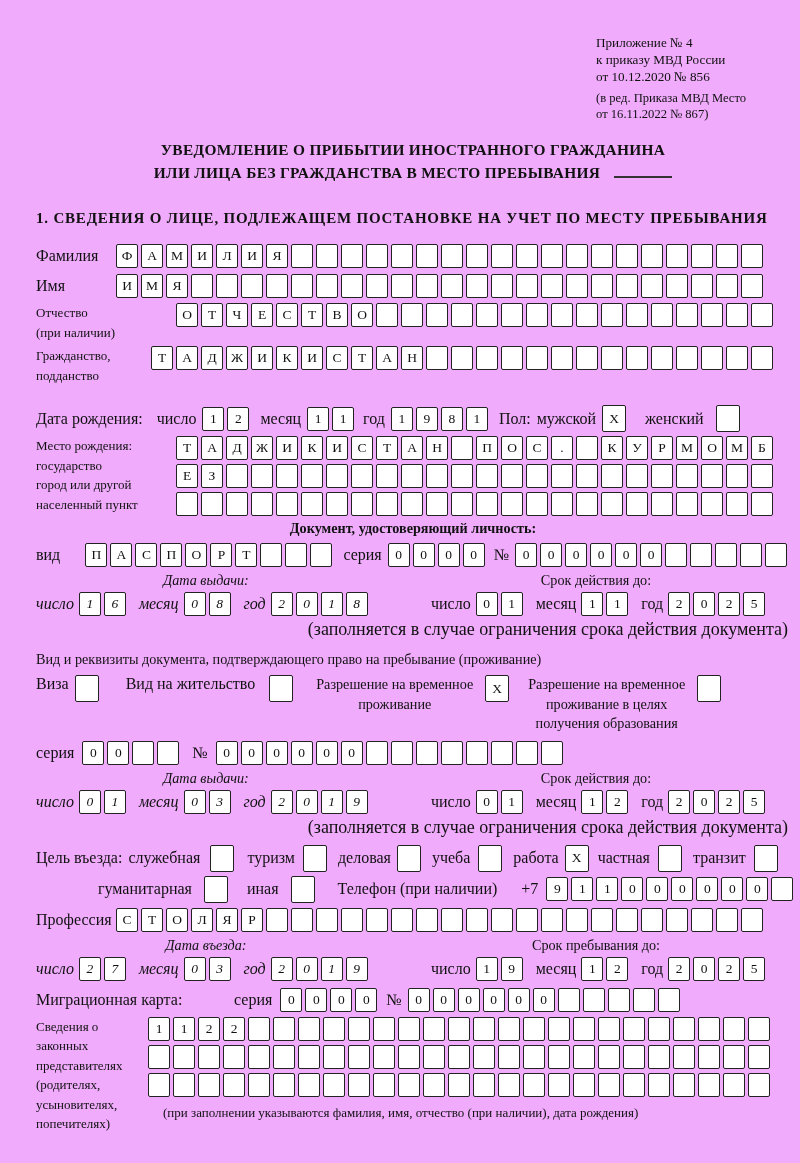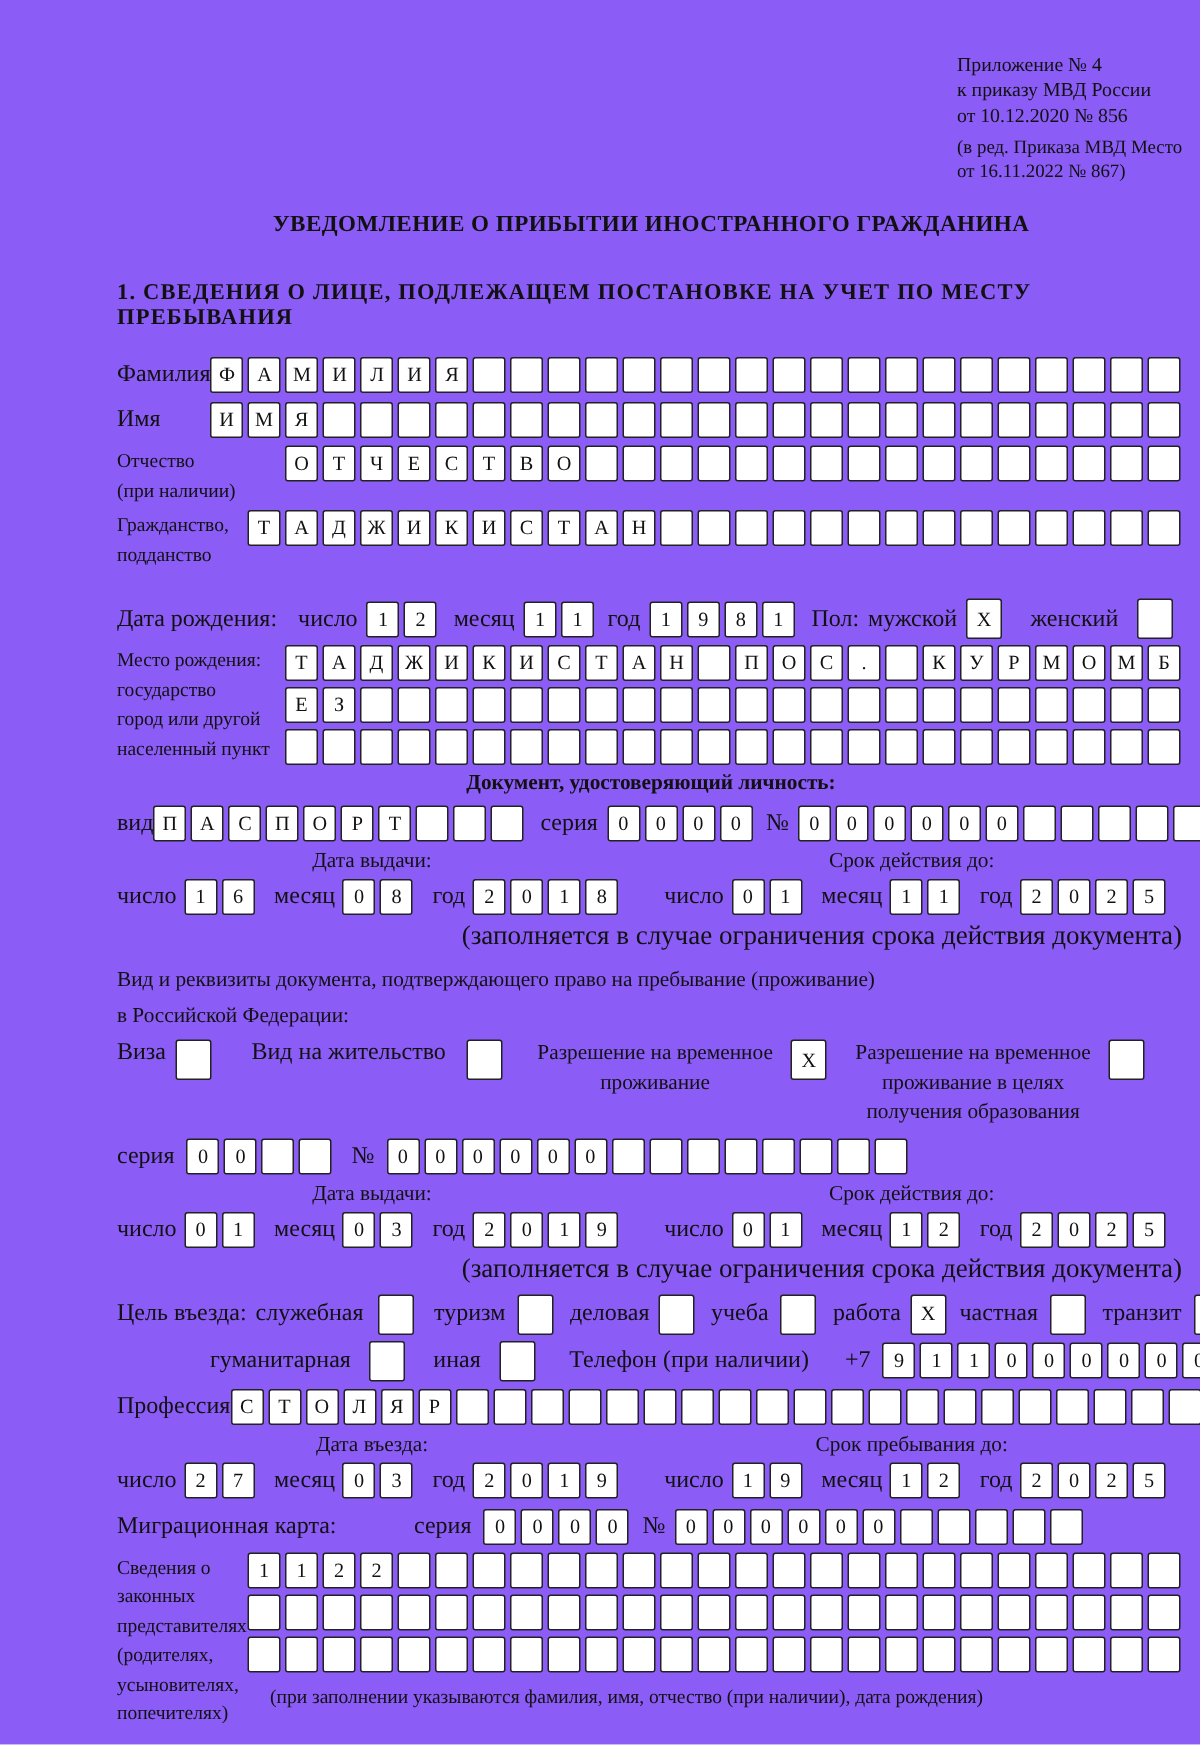--- a/index.html
+++ b/index.html
@@ -1,38 +1,38 @@
 <!DOCTYPE html>
 <html><head>
 <meta charset="utf-8">
 <style>
   html,body { margin:0; padding:0; background:#fff; }
   .page {
     width:800px; height:1163px; box-sizing:border-box;
-    padding:34px 10px 0 78px; position:relative; overflow:hidden;
-    font-family:"Liberation Serif","DejaVu Serif",serif; color:#111; background:#8b5cf6;
+    padding:34px 10px 0 36px; position:relative; overflow:hidden;
+    font-family:"Liberation Serif","DejaVu Serif",serif; color:#111; background:#f0abfc;
   }
   .appendix { margin-left:560px; font-size:13.2px; line-height:17px; }
   .edition  { margin-left:560px; font-size:12.6px; line-height:16px; margin-top:5px; }
   .forma { text-align:right; padding-right:14px; font-weight:bold; font-size:14.5px; margin-top:22px; letter-spacing:0.6px; }
   .title { text-align:center; font-weight:bold; font-size:15.4px; line-height:23px; margin-top:16px; letter-spacing:0.3px; }
   .uline { display:inline-block; width:58px; border-bottom:2.2px solid #333; margin-left:14px; height:13px; }
   .sec1 { font-weight:bold; font-size:15px; letter-spacing:0.8px; margin-top:26px; margin-bottom:16px; }
   .frow { display:flex; align-items:center; margin-bottom:4px; min-height:26px; }
   .frow.top { align-items:flex-start; }
   .lbl { font-size:16px; white-space:nowrap; }
   .cells { display:flex; flex:none; }
   .cell { flex:none; width:22px; height:24px; border:1.6px solid #222; border-radius:2px; margin-right:3px;
           display:flex; align-items:center; justify-content:center; font-size:13.5px; box-sizing:border-box; background:#fff; }
   .cb .cell { width:24px; height:27px; }
   .lblcol div { font-size:13px; line-height:19.5px; white-space:nowrap; }
   .rowgap { margin-bottom:4px; }
   .center-heading { text-align:center; font-weight:bold; font-size:14.2px; margin:3px 0 5px 0; }
   .dates { display:flex; margin-top:3px; }
-  .dleft { width:395px; }
+  .dleft { width:395px;font-style:italic; }
   .dright { flex:1; }
   .dhead { font-size:14.2px; margin-bottom:3px; text-align:center; }
   .dleft .dhead { width:340px; }
   .dright .dhead { width:330px; }
   .dfields { display:flex; align-items:center; }
   .dfields .lbl { margin-right:5px; }
   .dfields .cells { margin-right:10px; }
   .note { text-align:right; font-size:18px; margin:3px 2px 7px 0; }
   .intro { font-size:14.2px; line-height:24px; }
   .ctrcol { display:flex; flex-direction:column; align-items:center; font-size:14.2px; line-height:19.5px; text-align:left; }
@@ -50,20 +50,23 @@
     <div>к приказу МВД России</div>
     <div>от 10.12.2020 № 856</div>
   </div>
   <div class="edition">
     <div>(в ред. Приказа МВД Место</div>
     <div>от 16.11.2022 № 867)</div>
   </div>
 
   <div class="title">
     <div>УВЕДОМЛЕНИЕ О ПРИБЫТИИ ИНОСТРАННОГО ГРАЖДАНИНА</div>
+    <div>
+      <span>ИЛИ ЛИЦА БЕЗ ГРАЖДАНСТВА В МЕСТО ПРЕБЫВАНИЯ</span><span class="uline"></span>
+    </div>
   </div>
 
   <div class="sec1">1. СВЕДЕНИЯ О ЛИЦЕ, ПОДЛЕЖАЩЕМ ПОСТАНОВКЕ НА УЧЕТ ПО МЕСТУ ПРЕБЫВАНИЯ</div>
 
   <div class="frow">
     <span class="lbl" style="width:80px">Фамилия</span>
     <span class="cells">
         <div class="cell">Ф</div>
         <div class="cell">А</div>
         <div class="cell">М</div>
@@ -392,21 +395,20 @@
             <div class="cell">0</div>
             <div class="cell">2</div>
             <div class="cell">5</div>
           </span>
       </div>
     </div>
   </div>
   <div class="note">(заполняется в случае ограничения срока действия документа)</div>
 
   <div class="intro">Вид и реквизиты документа, подтверждающего право на пребывание (проживание)</div>
-  <div class="intro">в Российской Федерации:</div>
 
   <div class="frow top" style="margin-top:4px">
     <span class="lbl">Виза</span>
     <span class="cells cb ml6">
         <div class="cell"></div>
       </span>
     <span class="lbl ml24">Вид на жительство</span>
     <span class="cells cb ml14">
         <div class="cell"></div>
       </span>

